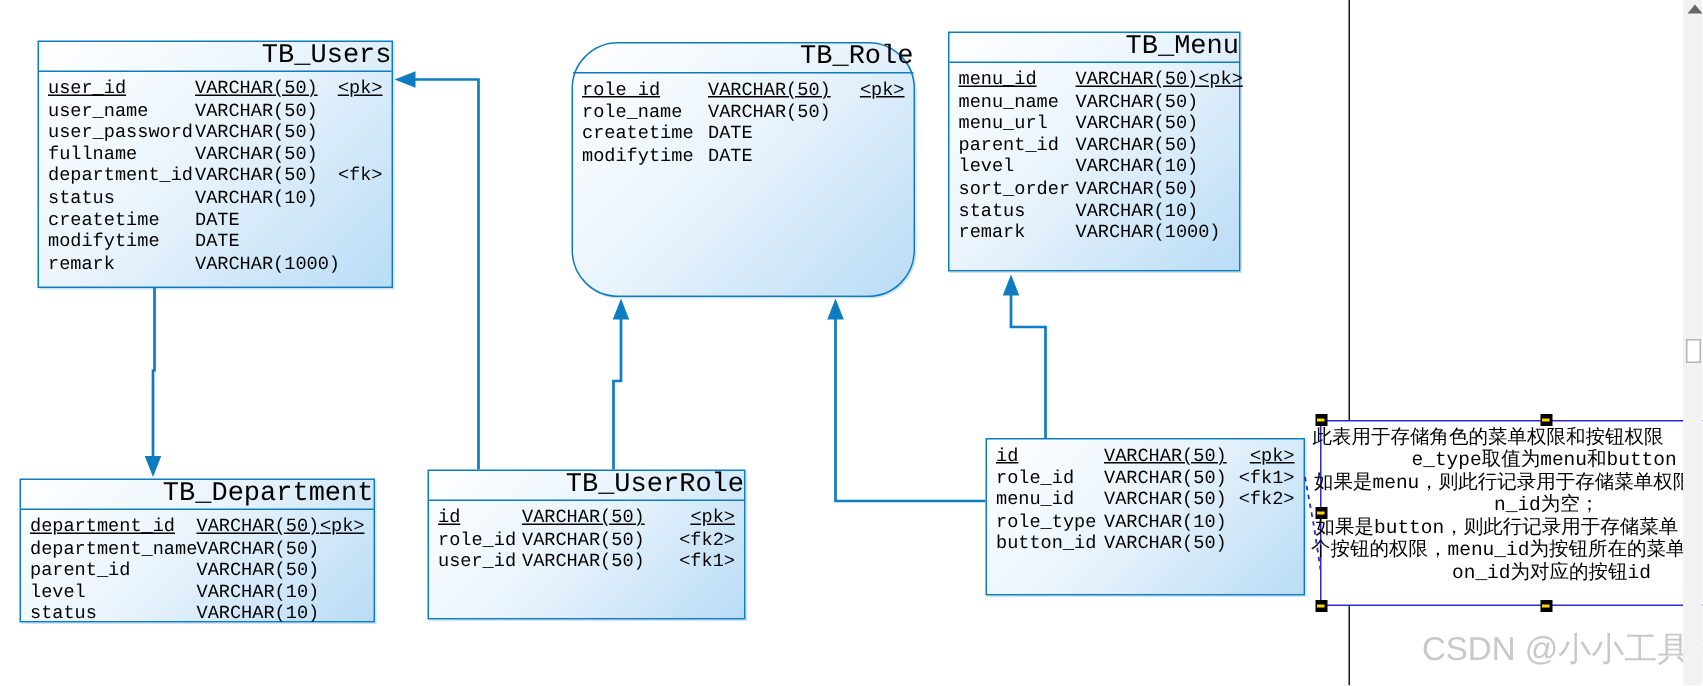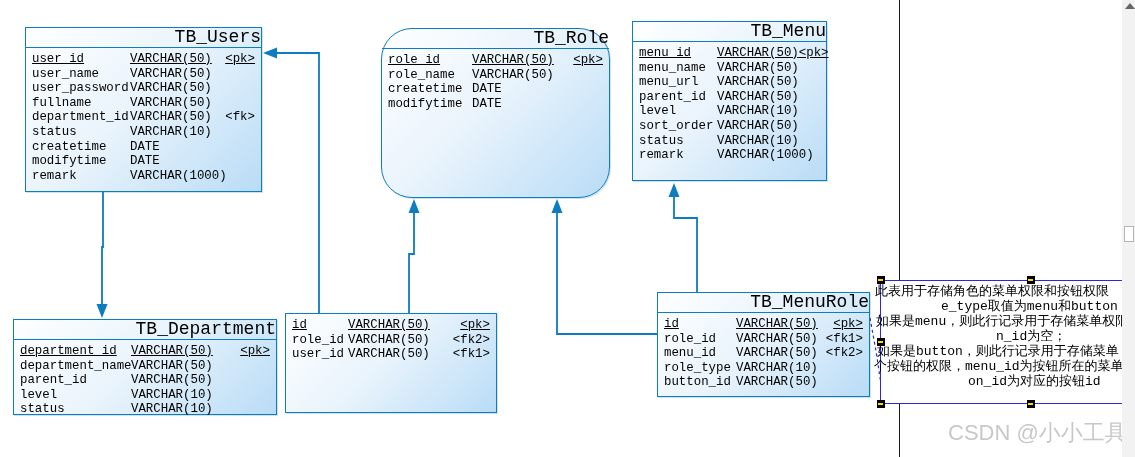--- a/index.html
+++ b/index.html
@@ -31,21 +31,21 @@
   .tbl .row{
     display:grid;grid-template-columns:var(--c1) 1fr auto;
     height:14.6px;line-height:14.6px;font-size:12.4px;color:#000;
     white-space:nowrap;
   }
   .tbl .row .key{justify-self:end;}
   .u{text-decoration:underline;}
   .t-users      {left:25px; top:27px; width:237px;height:165px;--c1:98px;}
   .t-role       {left:381px;top:28px; width:229px;height:170px;border-radius:31px;--c1:84px;}
   .t-menu       {left:632px;top:21px; width:195px;height:160px;--c1:78px;}
-  .t-department {left:13px; top:319px;width:264px;height:96px; --c1:111px;}
+  .t-department {left:13px; top:319px;width:237px;height:96px; --c1:111px;}
   .t-userrole   {left:285px;top:313px;width:212px;height:100px;--c1:56px;}
   .t-menurole   {left:657px;top:292px;width:213px;height:105px;--c1:72px;}
   
   svg.wires{position:absolute;left:0;top:0;z-index:3;pointer-events:none;}
   
   .note{
     position:absolute;left:880px;top:280px;width:301px;height:124px;
     box-sizing:border-box;border:1px solid #2a2ad0;background:#ffffff;
     z-index:4;padding-top:3px;overflow:visible;
   }
@@ -293,20 +293,21 @@
 
       <div class="row">
         <span class="c name">status</span>
         <span class="c type">VARCHAR(10)</span>
         <span class="c key"></span>
       </div>
     </div>
 </div>
 
 <div class="tbl t-userrole">
+  <div class="ttl">TB_UserRole</div>
   <div class="rows">
 
       <div class="row">
         <span class="c name u">id</span>
         <span class="c type u">VARCHAR(50)</span>
         <span class="c key u">&lt;pk&gt;</span>
       </div>
 
       <div class="row">
         <span class="c name">role_id</span>
@@ -316,21 +317,20 @@
 
       <div class="row">
         <span class="c name">user_id</span>
         <span class="c type">VARCHAR(50)</span>
         <span class="c key">&lt;fk1&gt;</span>
       </div>
     </div>
 </div>
 
 <div class="tbl t-menurole">
-  <div class="ttl">TB_MenuRole</div>
   <div class="rows">
 
       <div class="row">
         <span class="c name u">id</span>
         <span class="c type u">VARCHAR(50)</span>
         <span class="c key u">&lt;pk&gt;</span>
       </div>
 
       <div class="row">
         <span class="c name">role_id</span>

